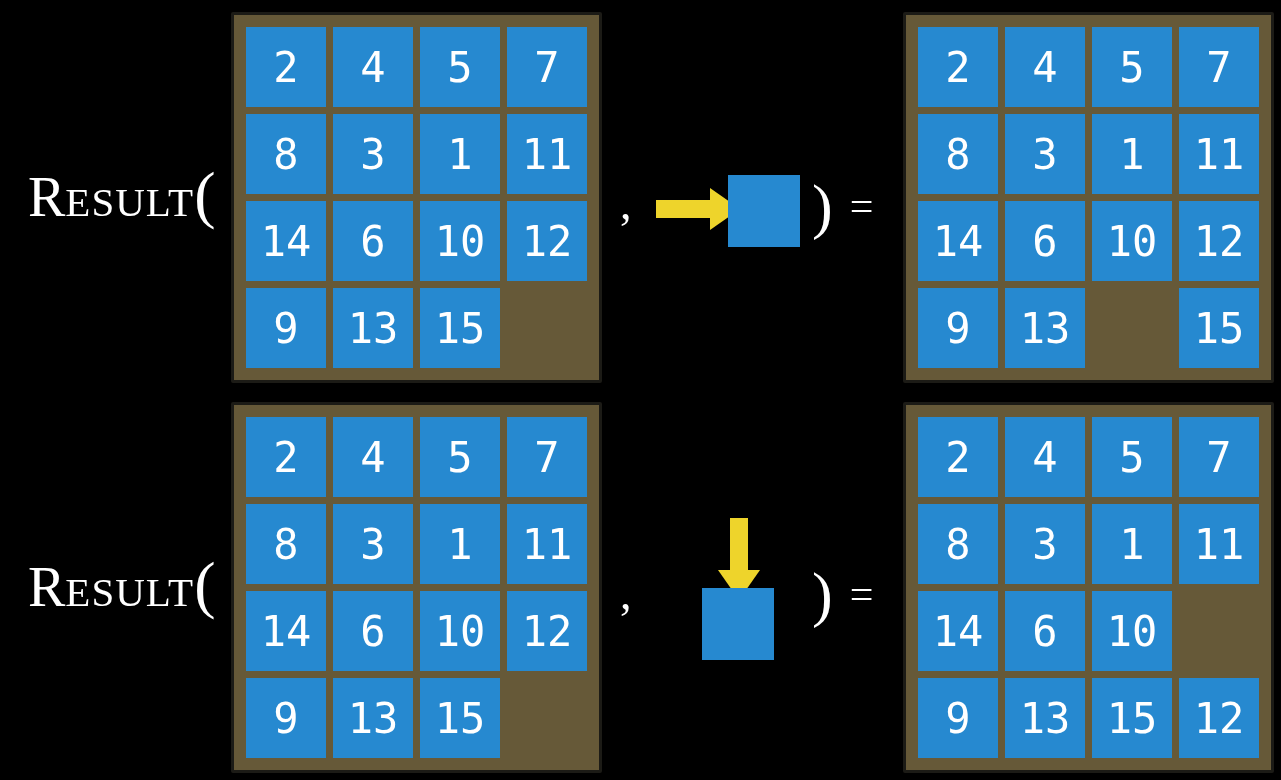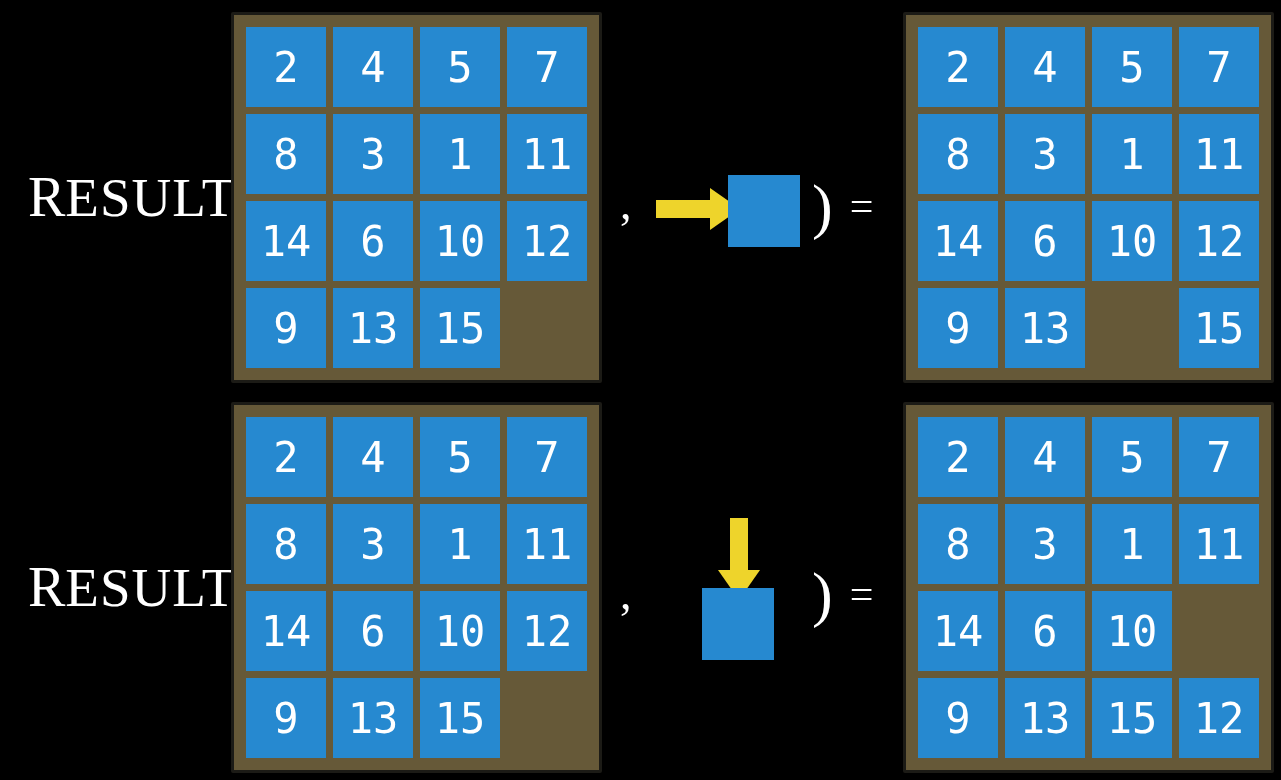--- a/index.html
+++ b/index.html
@@ -43,21 +43,21 @@
   .b2r { left: 903px; top: 402px; }
 
   
   .fn {
     position: absolute;
     color: #ffffff;
     white-space: nowrap;
     line-height: 1;
   }
   .fn .big   { font-size: 56px; }
-  .fn .small { font-size: 55px; letter-spacing: 1px; }
+  .fn .small { font-size: 41px; letter-spacing: 1px; }
   .fn .paren { font-size: 64px; font-weight: 400; }
   .fn1 { left: 28px; top: 163px; }
   .fn2 { left: 28px; top: 553px; }
 
   
   .comma {
     position: absolute;
     color: #ffffff;
     font-size: 46px;
     line-height: 1.15;

